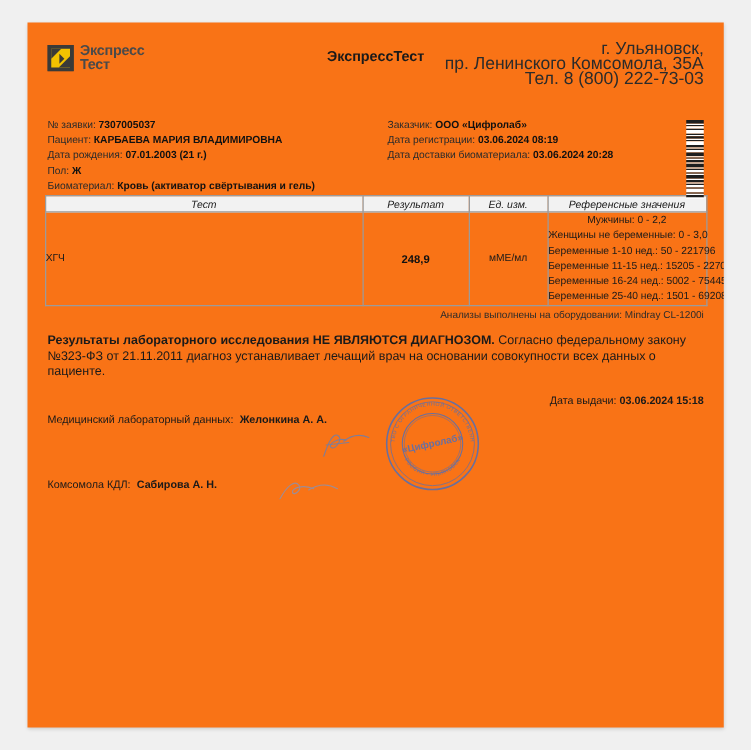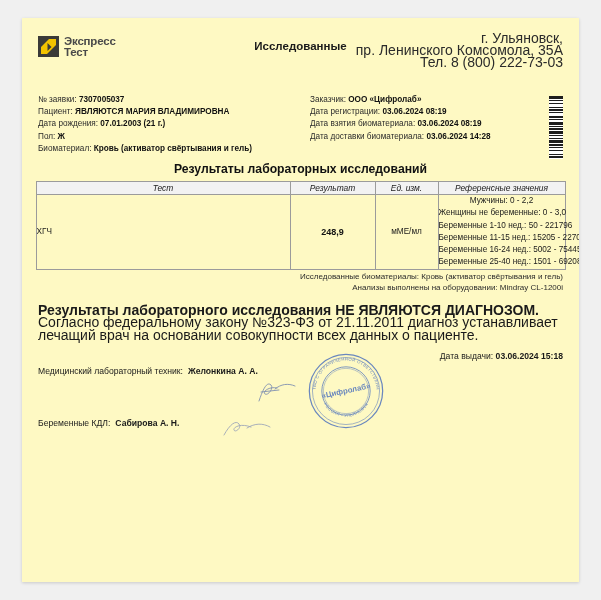--- a/index.html
+++ b/index.html
@@ -13,21 +13,21 @@
     font-family: "Liberation Sans", "DejaVu Sans", sans-serif;
     overflow: hidden;
   }
 
   .page {
     position: absolute;
     left: 22px;
     top: 18px;
     width: 557px;
     height: 564px;
-    background: #fef9c3;
+    background: #f97316;
     box-shadow: 0 1px 3px rgba(0,0,0,0.16);
     overflow: hidden;
   }
 
   
   .doc-header {
     position: relative;
     height: 62px;
   }
   .logo {
@@ -172,21 +172,21 @@
     text-align: right;
     font-size: 8px;
     line-height: 11.5px;
     color: #2b2b2b;
   }
 
   
   .disclaimer {
     width: 525px;
     margin: 10px auto 0 auto;
-    font-size: 14px;
+    font-size: 10px;
     line-height: 12.4px;
     color: #1a1a1a;
     text-align: left;
   }
   .disclaimer b { font-weight: bold; }
 
   
   .sign-area {
     position: relative;
     width: 525px;
@@ -244,39 +244,39 @@
           <path d="M18 18 L18 9 L9 18 Z" fill="#3a3a38"></path>
           <path d="M9.5 7 L13.5 11 L9.5 15 Z" fill="#3a3a38"></path>
         </svg>
       </div>
       <div class="logo-text">
         <span>Экспресс</span>
         <span>Тест</span>
       </div>
     </div>
 
-    <div class="doc-title-top">Исследованные</div>
+    <div class="doc-title-top">ЭкспрессТест</div>
 
     <div class="org-address">
       <div>г. Ульяновск,</div>
       <div>пр. Ленинского Комсомола, 35А</div>
       <div>Тел. 8 (800) 222-73-03</div>
     </div>
   </div>
 
   <div class="info-block">
 
     <div class="info-col left">
       <div class="info-row">
         <span class="lbl">№ заявки:</span>
         <span class="val">7307005037</span>
       </div>
       <div class="info-row">
         <span class="lbl">Пациент:</span>
-        <span class="val">ЯВЛЯЮТСЯ МАРИЯ ВЛАДИМИРОВНА</span>
+        <span class="val">КАРБАЕВА МАРИЯ ВЛАДИМИРОВНА</span>
       </div>
       <div class="info-row">
         <span class="lbl">Дата рождения:</span>
         <span class="val">07.01.2003 (21 г.)</span>
       </div>
       <div class="info-row">
         <span class="lbl">Пол:</span>
         <span class="val">Ж</span>
       </div>
       <div class="info-row">
@@ -288,26 +288,22 @@
     <div class="info-col right">
       <div class="info-row">
         <span class="lbl">Заказчик:</span>
         <span class="val">ООО «Цифролаб»</span>
       </div>
       <div class="info-row">
         <span class="lbl">Дата регистрации:</span>
         <span class="val">03.06.2024 08:19</span>
       </div>
       <div class="info-row">
-        <span class="lbl">Дата взятия биоматериала:</span>
-        <span class="val">03.06.2024 08:19</span>
-      </div>
-      <div class="info-row">
         <span class="lbl">Дата доставки биоматериала:</span>
-        <span class="val">03.06.2024 14:28</span>
+        <span class="val">03.06.2024 20:28</span>
       </div>
     </div>
 
     <div class="barcode" id="barcode">
         <i style="height: 3px; background: rgb(30, 30, 30);"></i>
         <i style="height: 1px; background: rgb(255, 255, 255);"></i>
         <i style="height: 1px; background: rgb(30, 30, 30);"></i>
         <i style="height: 2px; background: rgb(255, 255, 255);"></i>
         <i style="height: 1px; background: rgb(30, 30, 30);"></i>
         <i style="height: 3px; background: rgb(255, 255, 255);"></i>
@@ -341,21 +337,20 @@
         <i style="height: 2px; background: rgb(255, 255, 255);"></i>
         <i style="height: 1px; background: rgb(30, 30, 30);"></i>
         <i style="height: 3px; background: rgb(255, 255, 255);"></i>
         <i style="height: 1px; background: rgb(30, 30, 30);"></i>
         <i style="height: 1px; background: rgb(255, 255, 255);"></i>
         <i style="height: 2px; background: rgb(30, 30, 30);"></i>
         <i style="height: 1px; background: rgb(255, 255, 255);"></i>
       </div>
   </div>
 
-  <div class="results-title">Результаты лабораторных исследований</div>
 
   <table class="results">
     <thead>
       <tr>
         <th style="width:253px">Тест</th>
         <th style="width:84px">Результат</th>
         <th style="width:62px">Ед. изм.</th>
         <th style="width:126px">Референсные значения</th>
       </tr>
     </thead>
@@ -370,41 +365,40 @@
             <div class="ref-line">Беременные 1-10  нед.: 50 - 221796</div>
             <div class="ref-line">Беременные 11-15 нед.: 15205 - 227034</div>
             <div class="ref-line">Беременные 16-24  нед.: 5002 - 75445</div>
             <div class="ref-line">Беременные 25-40  нед.: 1501 - 69208</div>
           </td>
       </tr>
     </tbody>
   </table>
 
   <div class="table-notes">
-    <div>Исследованные биоматериалы: Кровь (активатор свёртывания и гель)</div>
     <div>Анализы выполнены на оборудовании: Mindray CL-1200i</div>
   </div>
 
   <div class="disclaimer">
     <b>Результаты лабораторного исследования НЕ ЯВЛЯЮТСЯ ДИАГНОЗОМ.</b><span>  Согласно федеральному закону №323-ФЗ от 21.11.2011 диагноз устанавливает лечащий врач на основании совокупности всех данных о пациенте.</span>
   </div>
 
   <div class="sign-area">
 
     <div class="issue-date">
       <span>Дата выдачи:</span>
       <span class="val">03.06.2024 15:18</span>
     </div>
 
     <div class="sign-row tech">
-      <span>Медицинский лабораторный техник:</span><span class="name">Желонкина А. А.</span>
+      <span>Медицинский лабораторный данных:</span><span class="name">Желонкина А. А.</span>
     </div>
 
     <div class="sign-row head">
-      <span>Беременные КДЛ:</span><span class="name">Сабирова А. Н.</span>
+      <span>Комсомола КДЛ:</span><span class="name">Сабирова А. Н.</span>
     </div>
 
     <svg class="scribble one" width="44" height="30" viewBox="0 0 44 30">
       <g fill="none" stroke="#6b7fae" stroke-width="0.9" stroke-linecap="round" opacity="0.85">
         <path d="M4 24 C8 12, 12 4, 16 8 C19 11, 13 19, 10 17 C7 15, 14 9, 22 11"></path>
         <path d="M6 15 L24 13"></path>
         <path d="M20 12 C26 7, 33 6, 40 9"></path>
       </g>
     </svg>
 

